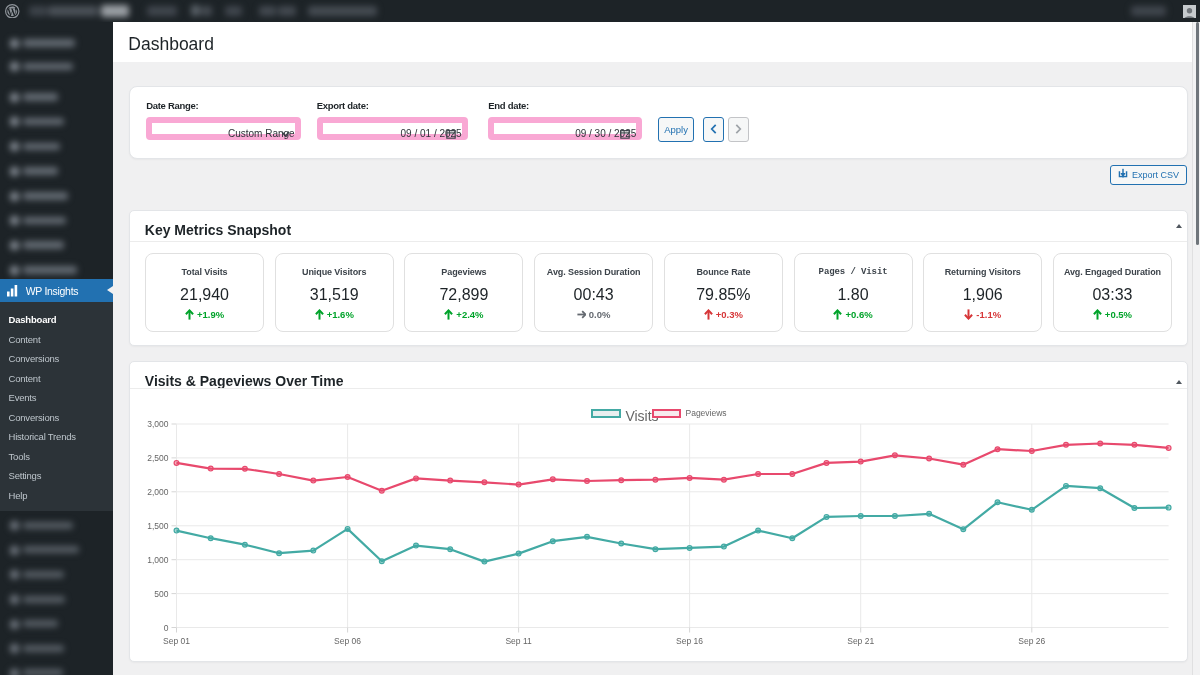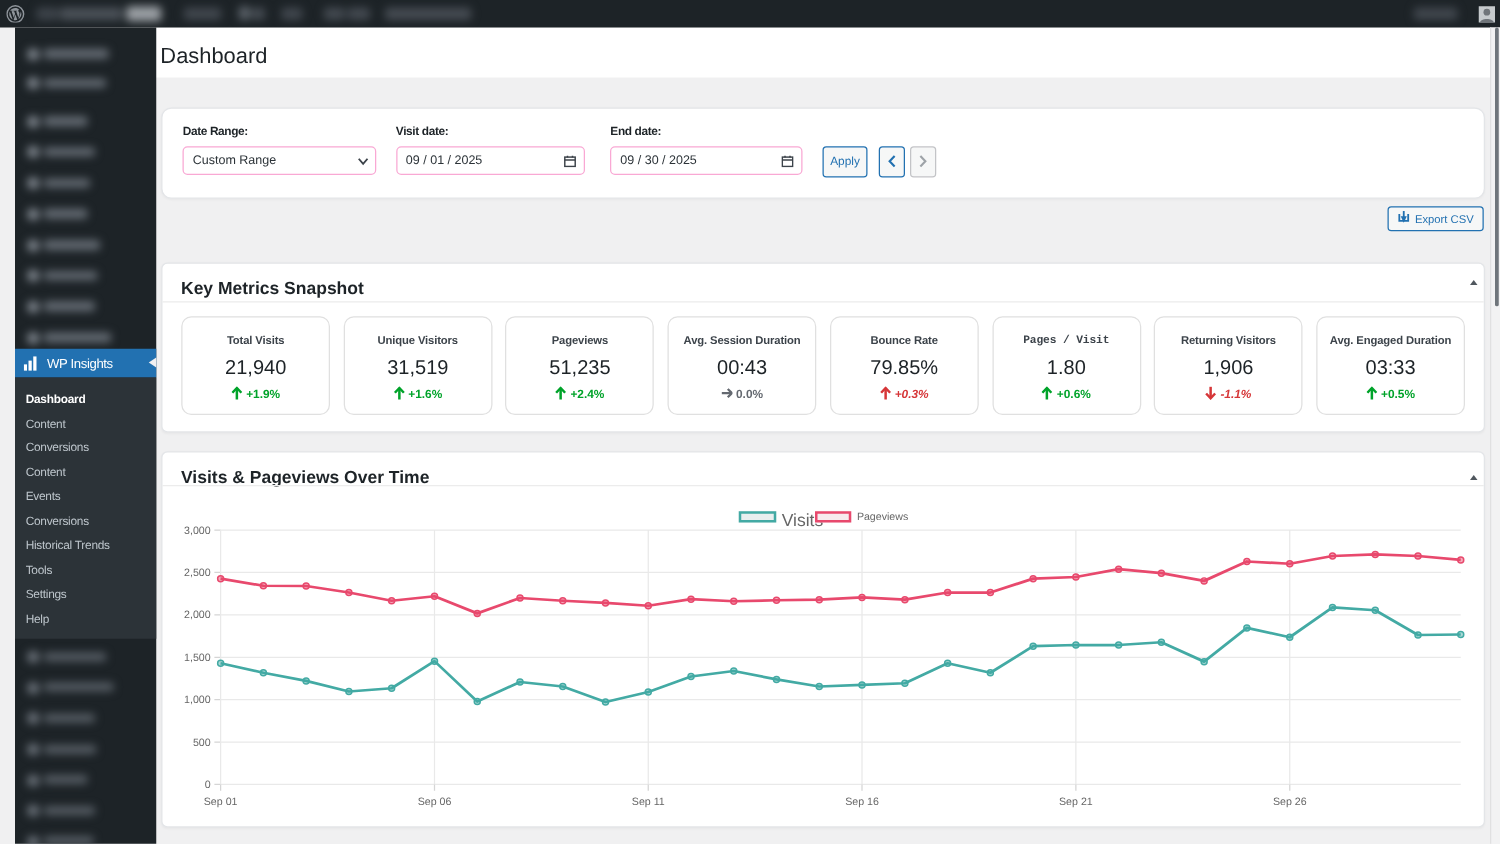--- a/index.html
+++ b/index.html
@@ -1,32 +1,32 @@
 <!DOCTYPE html>
 <html><head><meta charset="utf-8">
 <style>
 * { margin:0; padding:0; box-sizing:border-box; }
 html,body { width:1200px; height:675px; overflow:hidden; font-family:"Liberation Sans",sans-serif; background:#f0f0f1; }
 .abs { position:absolute; }
 #adminbar { position:absolute; left:0; top:0; width:1200px; height:22px; background:#1d2327; z-index:50; overflow:hidden; }
-#sidebar { position:absolute; left:0; top:22px; width:113px; height:653px; background:#1d2327; z-index:40;margin-left:12px; }
+#sidebar { position:absolute; left:0; top:22px; width:113px; height:653px; background:#1d2327; z-index:40; }
 #topwhite { position:absolute; left:113px; top:22px; width:1079px; height:39.5px; background:#fff; z-index:5;}
 .blob { position:absolute; border-radius:3px; }
 .blurwrap { position:absolute; filter:blur(3.2px); }
 .panel { position:absolute; background:#fff; border:1px solid #e3e5e8; border-radius:6px; box-shadow:0 1px 2px rgba(0,0,0,.04); }
 .ptitle { position:absolute; font-size:14px; font-weight:bold; color:#1d2327; white-space:nowrap; }
 .collapse { position:absolute; width:0; height:0; border-left:3.6px solid transparent; border-right:3.6px solid transparent; border-bottom:4.4px solid #50575e; }
 .mcard { position:absolute; border:1px solid #e0e0e0; border-radius:8px; background:#fff; }
 .mt,.mv,.mc { position:absolute; left:0; right:0; text-align:center; white-space:nowrap; }
 .mt { font-size:9px; font-weight:bold; color:#3c434a; letter-spacing:-0.1px; }
 .mv { font-size:16px; color:#1d2327; }
 .mc { font-size:9.5px; font-weight:bold; }
-.green { color:#00a32a; } .red { color:#d63638;font-style:italic; } .grey { color:#646970; }
+.green { color:#00a32a; } .red { color:#d63638; } .grey { color:#646970; }
 label.flabel { position:absolute; font-size:9.5px; font-weight:bold; color:#1d2327; letter-spacing:-0.3px; }
-.inputbox { position:absolute; height:23px; background:#fff; border:1px solid #f9a8d4; border-radius:4px; font-size:10px; color:#2c3338; line-height:21px; padding-left:7px; }
+.inputbox { position:absolute; height:23px; background:#fff; border:6px solid #f9a8d4; border-radius:4px; font-size:10px; color:#2c3338; line-height:21px; padding-left:7px;text-align:right; }
 .btn { position:absolute; background:#f6f7f7; border:1px solid #2271b1; border-radius:3px; color:#2271b1; font-size:9.5px; text-align:center; white-space:nowrap; }
 .submenu-item { position:absolute; left:8.5px; font-size:9.5px; color:#bec6cc; letter-spacing:-0.2px; white-space:nowrap; }
 </style></head><body>
 <div id="adminbar">
 <svg class="abs" style="left:5px;top:3.8px" width="14.5" height="14.5" viewBox="0 0 20 20">
       <circle cx="10" cy="10" r="9.2" fill="none" stroke="#8f959b" stroke-width="1.6"></circle>
       <path fill="#8f959b" d="M3.3,10c0,2.65,1.54,4.94,3.77,6.03L3.88,7.29C3.51,8.12,3.3,9.04,3.3,10z M14.52,9.66c0-0.83-0.3-1.4-0.55-1.85c-0.34-0.55-0.66-1.02-0.66-1.57c0-0.61,0.47-1.19,1.12-1.19c0.03,0,0.06,0,0.09,0C13.34,3.98,11.76,3.3,10,3.3c-2.36,0-4.43,1.21-5.64,3.04c0.16,0,0.31,0.01,0.44,0.01c0.7,0,1.79-0.09,1.79-0.09c0.36-0.02,0.4,0.51,0.04,0.55c0,0-0.36,0.04-0.77,0.06l2.44,7.25l1.47-4.39L8.73,6.87C8.37,6.85,8.03,6.81,8.03,6.81C7.67,6.79,7.71,6.24,8.07,6.26c0,0,1.11,0.09,1.77,0.09c0.7,0,1.79-0.09,1.79-0.09c0.36-0.02,0.41,0.51,0.04,0.55c0,0-0.36,0.04-0.77,0.06l2.42,7.19l0.67-2.23C14.28,10.9,14.52,10.25,14.52,9.66z M10.12,10.58l-2.01,5.84c0.6,0.18,1.23,0.27,1.89,0.27c0.78,0,1.53-0.13,2.23-0.38c-0.02-0.03-0.03-0.06-0.05-0.09L10.12,10.58z M15.88,6.78c0.03,0.21,0.04,0.44,0.04,0.69c0,0.68-0.13,1.44-0.51,2.39l-2.04,5.91c1.99-1.16,3.33-3.32,3.33-5.78C16.7,8.84,16.4,7.74,15.88,6.78z"></path>
     </svg>
 <div class="blurwrap" style="left:0;top:0;width:1200px;height:22px;">
 <div class="blob" style="left:29px;top:5.5px;width:18px;height:10.5px;background:#3d434a"></div>
@@ -109,21 +109,21 @@
 </div>
 <div id="topwhite">
     <div class="abs" style="left:15.3px;top:11.9px;font-size:17.5px;color:#1d2327;">Dashboard</div>
   </div>
 <div class="panel" style="left:129px;top:86.4px;width:1059px;height:72.5px;border-radius:8px;">
 <label class="flabel" style="left:16.2px;top:12.6px;">Date Range:</label>
 <div class="inputbox" style="left:16.2px;top:29.6px;width:154.5px;">Custom Range
 <svg class="abs" style="right:5px;top:8px" width="9" height="7" viewBox="0 0 9 7">
         <path d="M1,1 L4.5,5 L8,1" fill="none" stroke="#3c434a" stroke-width="1.5"></path>
       </svg></div>
-<label class="flabel" style="left:186.7px;top:12.6px;">Visit date:</label>
+<label class="flabel" style="left:186.7px;top:12.6px;">Export date:</label>
 <div class="inputbox" style="left:186.7px;top:29.6px;width:151px;">09 / 01 / 2025
 <svg class="abs" style="right:6px;top:6px" width="10" height="10" viewBox="0 0 12 12">
         <rect x="1" y="2" width="10" height="9" fill="none" stroke="#3c434a" stroke-width="1.4"></rect>
         <line x1="1" y1="4.7" x2="11" y2="4.7" stroke="#3c434a" stroke-width="1.4"></line>
         <line x1="3.6" y1="0.7" x2="3.6" y2="2.5" stroke="#3c434a" stroke-width="1.4"></line>
         <line x1="8.4" y1="0.7" x2="8.4" y2="2.5" stroke="#3c434a" stroke-width="1.4"></line>
       </svg></div>
 <label class="flabel" style="left:358.3px;top:12.6px;">End date:</label>
 <div class="inputbox" style="left:358.3px;top:29.6px;width:154px;">09 / 30 / 2025
 <svg class="abs" style="right:6px;top:6px" width="10" height="10" viewBox="0 0 12 12">
@@ -161,21 +161,21 @@
 <div class="mcard" style="left:144.7px;top:42.2px;width:119.1px;height:79px;">
 <div class="mt" style="top:12.8px;">Unique Visitors</div>
       <div class="mv" style="top:31.8px;">31,519</div>
       <div class="mc" style="top:54.5px;"><span class="green"><svg style="vertical-align:-1.5px;margin-right:3px" width="9" height="11" viewBox="0 0 9 11">
             <path d="M4.5,10.6 L4.5,1.6" stroke="#00a32a" stroke-width="2" fill="none"></path>
             <path d="M0.9,5.2 L4.5,1.4 L8.1,5.2" stroke="#00a32a" stroke-width="2" fill="none"></path>
           </svg>+1.6%</span></div>
     </div>
 <div class="mcard" style="left:274.4px;top:42.2px;width:119.1px;height:79px;">
 <div class="mt" style="top:12.8px;">Pageviews</div>
-      <div class="mv" style="top:31.8px;">51,235</div>
+      <div class="mv" style="top:31.8px;">72,899</div>
       <div class="mc" style="top:54.5px;"><span class="green"><svg style="vertical-align:-1.5px;margin-right:3px" width="9" height="11" viewBox="0 0 9 11">
             <path d="M4.5,10.6 L4.5,1.6" stroke="#00a32a" stroke-width="2" fill="none"></path>
             <path d="M0.9,5.2 L4.5,1.4 L8.1,5.2" stroke="#00a32a" stroke-width="2" fill="none"></path>
           </svg>+2.4%</span></div>
     </div>
 <div class="mcard" style="left:404.1px;top:42.2px;width:119.1px;height:79px;">
 <div class="mt" style="top:12.8px;">Avg. Session Duration</div>
       <div class="mv" style="top:31.8px;">00:43</div>
       <div class="mc" style="top:54.5px;"><span class="grey"><svg style="vertical-align:-1.5px;margin-right:3px" width="9" height="11" viewBox="0 0 9 11">
             <path d="M0.4,5.5 L8.4,5.5" stroke="#646970" stroke-width="1.8" fill="none"></path>

